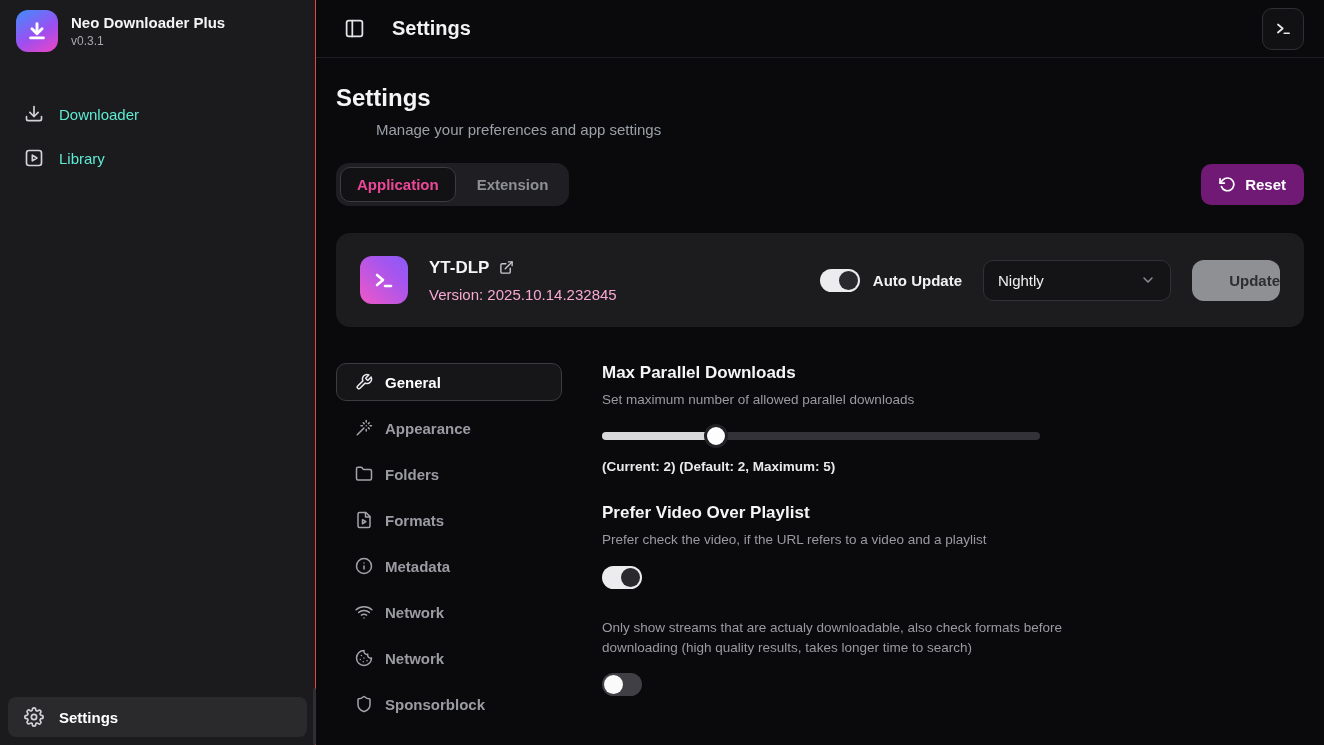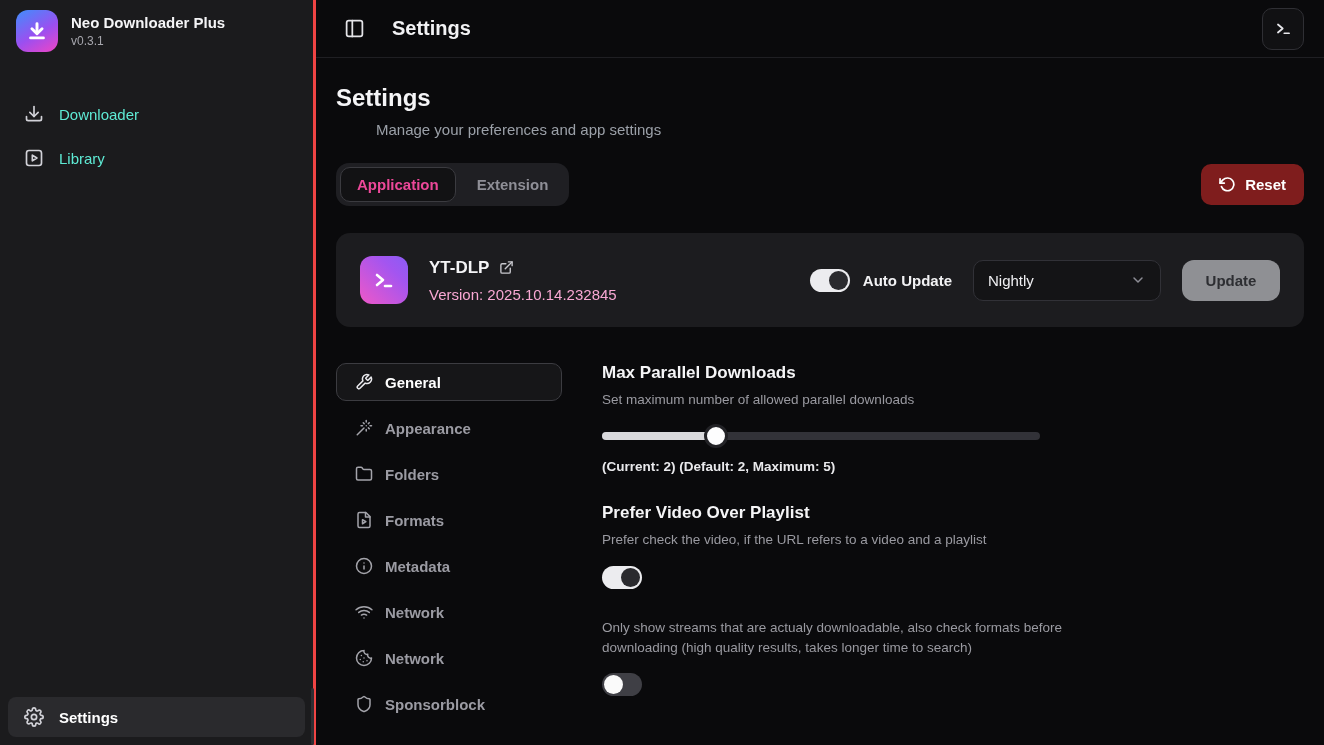--- a/index.html
+++ b/index.html
@@ -9,21 +9,21 @@
     background: #0a0a0c;
     color: #f2f2f4;
     display: flex;
   }
   svg { display: block; }
 
   
   .sidebar {
     width: 316px; min-width: 316px; height: 745px;
     background: #1b1b1d;
-    border-right: 3px solid #ef4444;
+    border-right: 1px solid #ef4444;
     display: flex; flex-direction: column;
     position: relative;
   }
   .app-header { display: flex; align-items: center; gap: 13px; padding: 10px 16px; }
   .app-logo {
     width: 42px; height: 42px; border-radius: 12px;
     background: linear-gradient(150deg, #3f8efc 0%, #9b4ff0 55%, #ef45c5 100%);
     display: flex; align-items: center; justify-content: center;
   }
   .app-title { font-size: 15px; font-weight: 700; color: #f5f5f7; line-height: 1.25; }
@@ -78,21 +78,21 @@
     display: flex; align-items: center; gap: 4px;
     background: #1f1f23; border-radius: 13px; padding: 4px;
   }
   .tab {
     font-size: 15px; font-weight: 700; color: #8f8f97;
     padding: 8px 16px; border-radius: 10px; cursor: pointer; border: 1px solid transparent;
   }
   .tab.active { background: #121214; border-color: #3b3b40; color: #ec4899; }
   .reset-btn {
     display: flex; align-items: center; gap: 9px;
-    background: #7f1d1d; color: #ffffff;
+    background: #701a75; color: #ffffff;
     border: none; border-radius: 10px; padding: 0 18px; height: 41px;
     font-size: 15px; font-weight: 700; cursor: pointer;
     font-family: "Liberation Sans", sans-serif;
     text-align: center;
   }
 
   
   .card {
     margin-top: 27px;
     background: #1c1c1f; border-radius: 14px;
@@ -129,24 +129,25 @@
 
   .select {
     width: 188px; height: 41px; border-radius: 10px;
     background: #141416; border: 1px solid #313137;
     display: flex; align-items: center; justify-content: space-between;
     padding: 0 14px; cursor: pointer;
   }
   .select-value { font-size: 15px; color: #f0f0f3; }
   .select .chev { color: #8d8d95; }
   .update-btn {
-    width: 98px; height: 41px; border-radius: 12px; border: none;
+    width: 88px; height: 41px; border-radius: 12px; border: none;
     background: #8f9094; color: #2d2e32;
     font-size: 15px; font-weight: 700; cursor: pointer;
     font-family: "Liberation Sans", sans-serif;
+    text-align: right;
   }
 
   
   .settings-body { margin-top: 36px; display: flex; gap: 40px; }
   .settings-nav { width: 226px; min-width: 226px; display: flex; flex-direction: column; gap: 8px; }
   .snav-item {
     display: flex; align-items: center; gap: 12px;
     padding: 9px 18px; border-radius: 10px; border: 1px solid transparent;
     font-size: 15px; font-weight: 700; color: #9b9ba3; cursor: pointer;
   }

